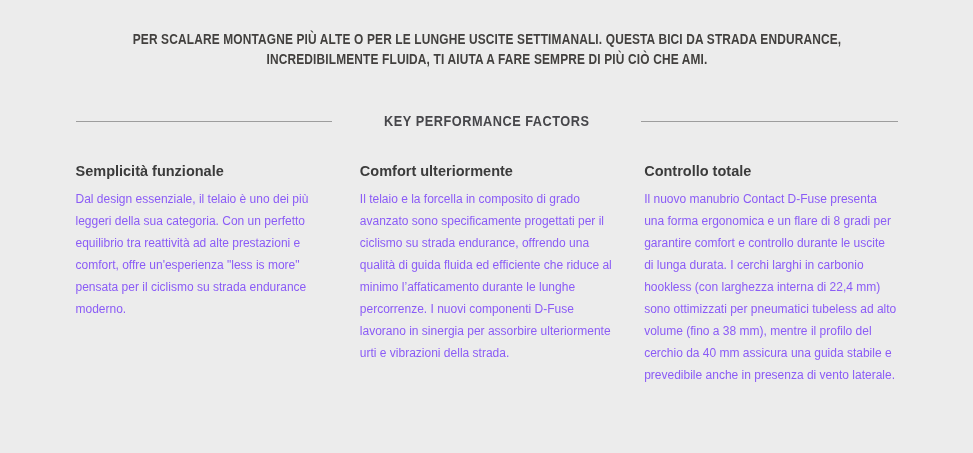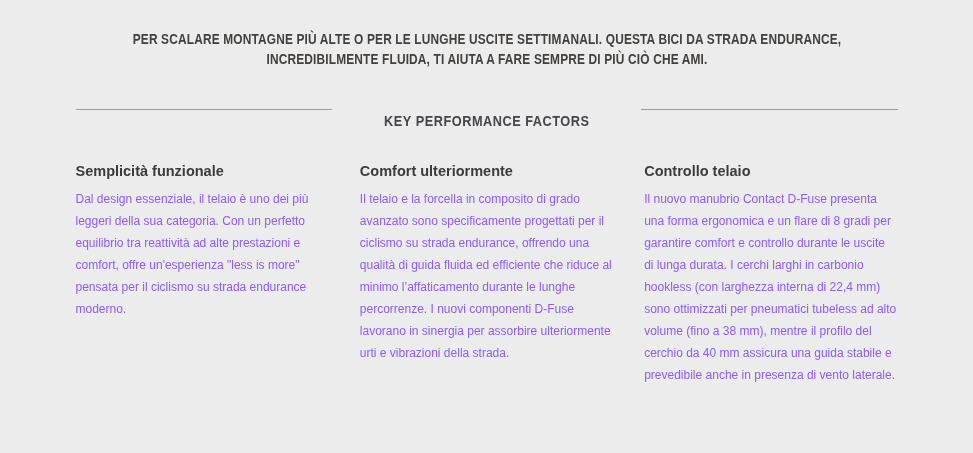--- a/index.html
+++ b/index.html
@@ -28,21 +28,21 @@
     letter-spacing: 0.2px;
     color: #42403e;
     transform: scaleX(0.82);
     transform-origin: 50% 0;
   }
   
   .divider {
     width: 822px;
     margin: 40px auto 0 auto;
     display: flex;
-    align-items: flex-start;
+    align-items: center;
     height: 24px;
     gap: 20px;
   }
   .divider .rule {
     flex: 1;
     height: 1px;
     background: #9d9d9d;
   }
   .divider .label {
     white-space: nowrap;
@@ -95,19 +95,19 @@
       <h3>Semplicità funzionale</h3>
       <p>Dal design essenziale, il telaio è uno dei più leggeri della sua categoria. Con un perfetto equilibrio tra reattività ad alte prestazioni e comfort, offre un'esperienza "less is more" pensata per il ciclismo su strada endurance moderno.</p>
     </div>
 
     <div class="col">
       <h3>Comfort ulteriormente</h3>
       <p>Il telaio e la forcella in composito di grado avanzato sono specificamente progettati per il ciclismo su strada endurance, offrendo una qualità di guida fluida ed efficiente che riduce al minimo l’affaticamento durante le lunghe percorrenze. I nuovi componenti D-Fuse lavorano in sinergia per assorbire ulteriormente urti e vibrazioni della strada.</p>
     </div>
 
     <div class="col">
-      <h3>Controllo telaio</h3>
+      <h3>Controllo totale</h3>
       <p>Il nuovo manubrio Contact D-Fuse presenta una forma ergonomica e un flare di 8 gradi per garantire comfort e controllo durante le uscite di lunga durata. I cerchi larghi in carbonio hookless (con larghezza interna di 22,4 mm) sono ottimizzati per pneumatici tubeless ad alto volume (fino a 38 mm), mentre il profilo del cerchio da 40 mm assicura una guida stabile e prevedibile anche in presenza di vento laterale.</p>
     </div>
 
   </div>
 
 </div>
 
 </body></html>

